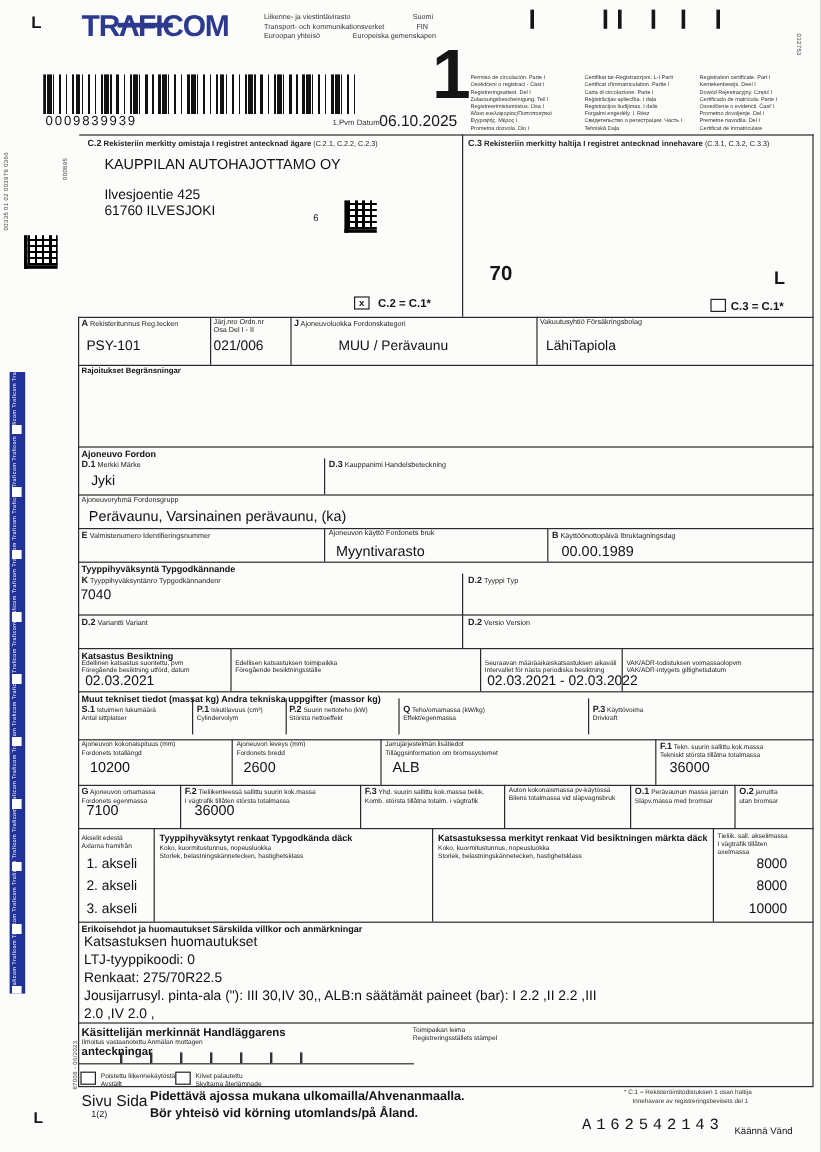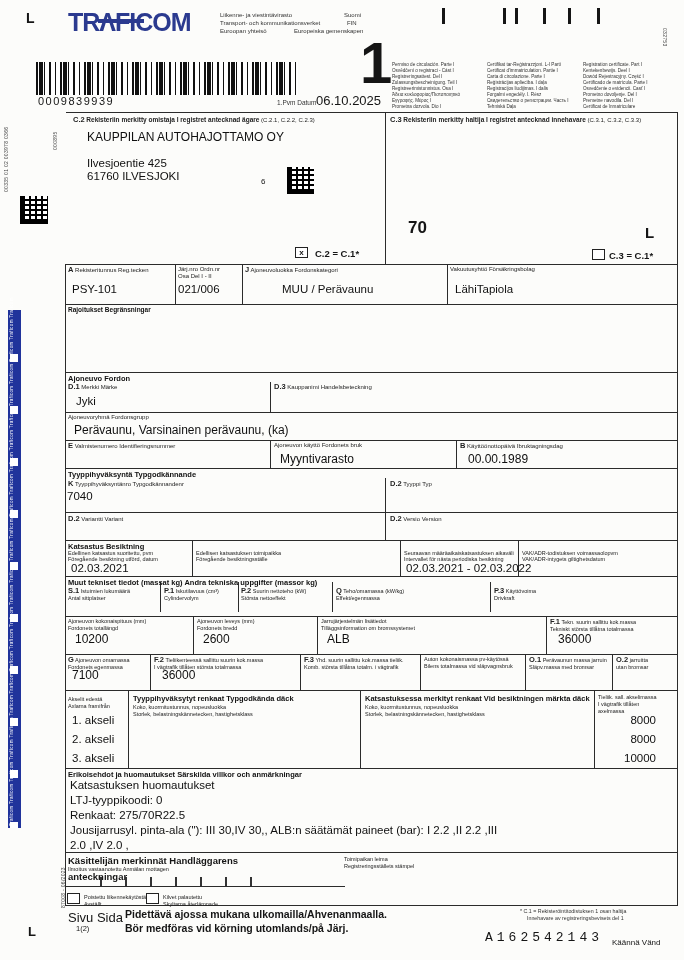--- a/index.html
+++ b/index.html
@@ -293,20 +293,20 @@
   <div class="lbl" style="left:344px;top:856px;font-size:5.5px;"><span>Toimipaikan leima</span><br><span>Registreringsställets stämpel</span></div>
 
   <div class="cb" style="left:67px;top:893px;"></div>
   <div class="lbl" style="left:84px;top:894px;font-size:5.5px;"><span>Poistettu liikennekäytöstä</span><br><span>Avställt</span></div>
   <div class="cb" style="left:146px;top:893px;"></div>
   <div class="lbl" style="left:163px;top:894px;font-size:5.5px;"><span>Kilvet palautettu</span><br><span>Skyltarna återlämnade</span></div>
 
   <div class="abs" style="left:68px;top:910px;font-size:13px;">Sivu Sida</div>
   <div class="abs" style="left:76px;top:924px;font-size:7.5px;">1(2)</div>
   <div class="abs big" style="left:125px;top:908px;font-size:10.5px;">Pidettävä ajossa mukana ulkomailla/Ahvenanmaalla.</div>
-  <div class="abs big" style="left:125px;top:922px;font-size:10.5px;">Bör medföras vid körning utomlands/på Järj.</div>
+  <div class="abs big" style="left:125px;top:922px;font-size:10.5px;">Bör yhteisö vid körning utomlands/på Åland.</div>
   <div class="abs" style="left:520px;top:908px;font-size:5.3px;color:#333;">* C.1 = Rekisteröintitodistuksen 1 osan haltija</div>
   <div class="abs" style="left:527px;top:915px;font-size:5.3px;color:#333;">Innehavare av registreringsbevisets del 1</div>
   <div class="abs" style="left:485px;top:930px;font-size:13px;letter-spacing:4px;font-family:'Liberation Mono','DejaVu Sans Mono',monospace;">A162542143</div>
   <div class="abs" style="left:612px;top:938px;font-size:8px;">Käännä Vänd</div>
   <div class="abs big" style="left:28px;top:924px;font-size:13px;">L</div>
 
 </div>
 
 </body></html>

